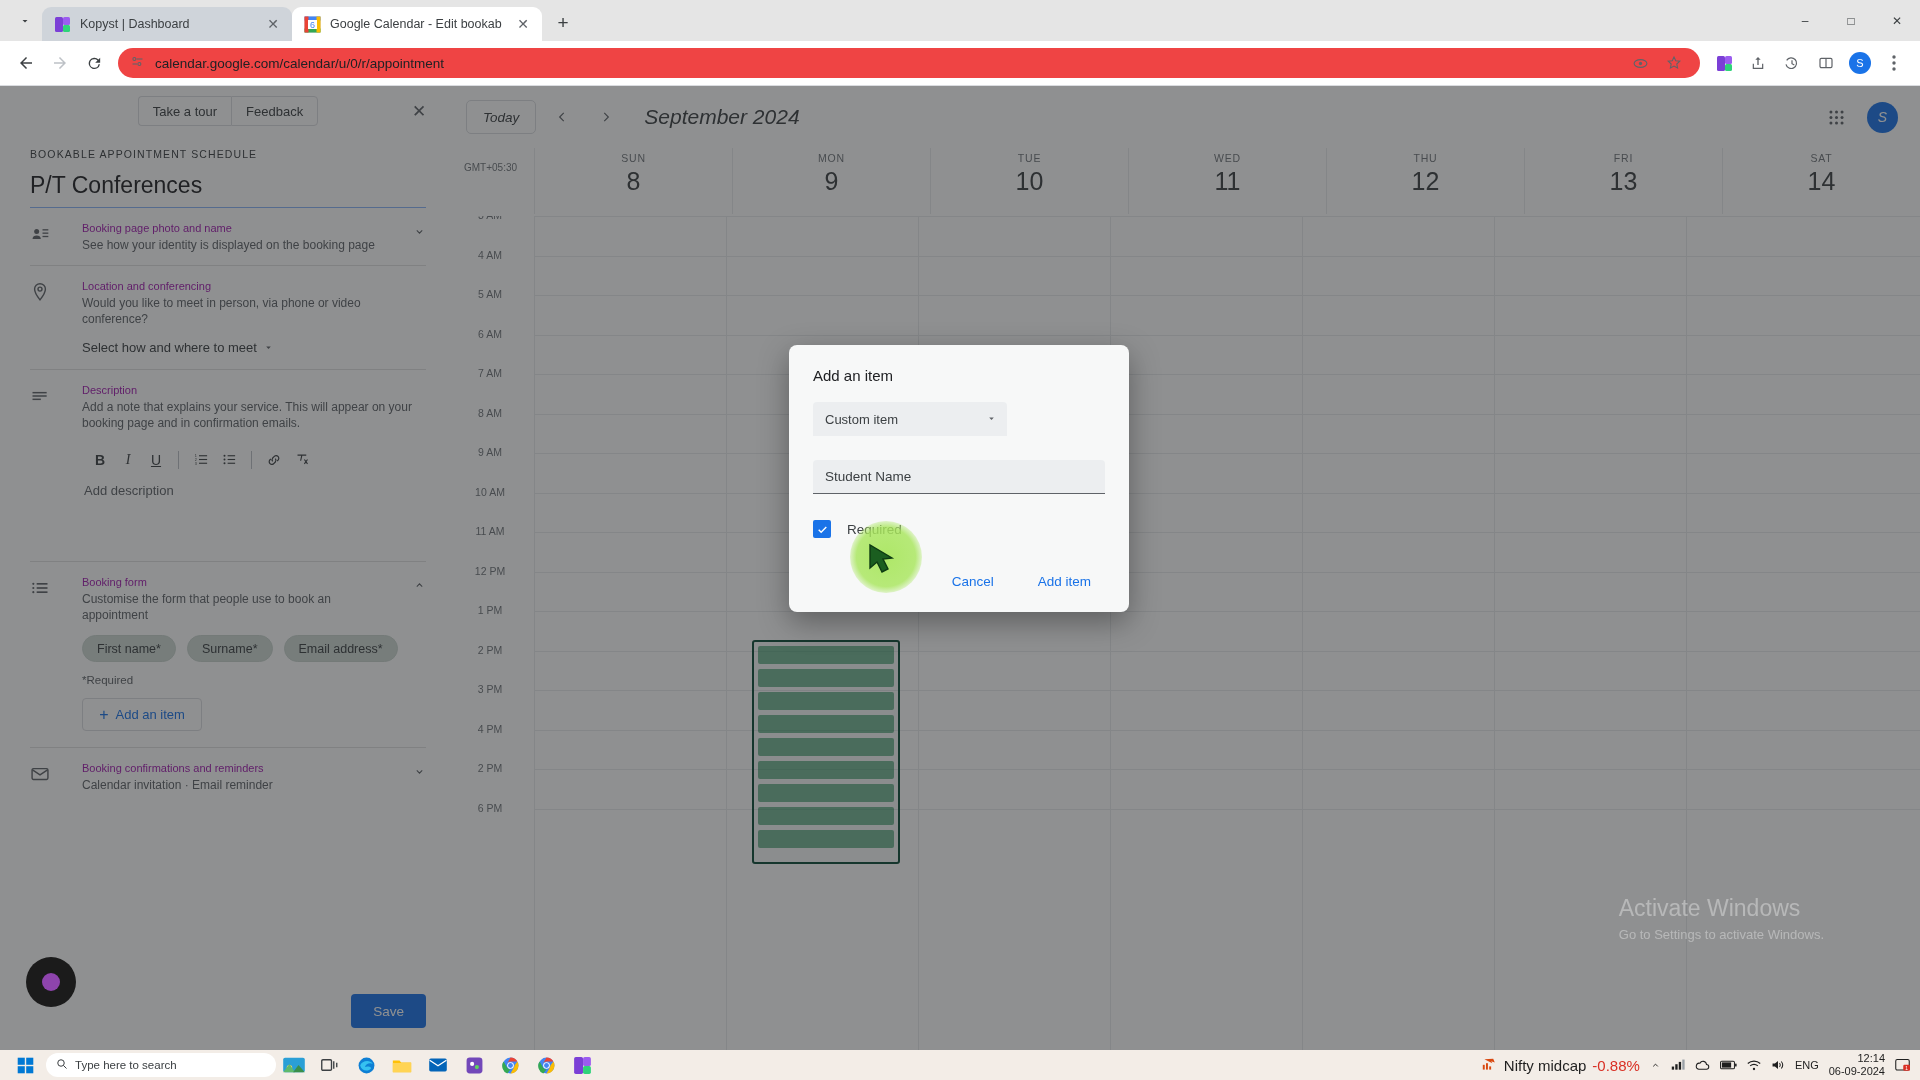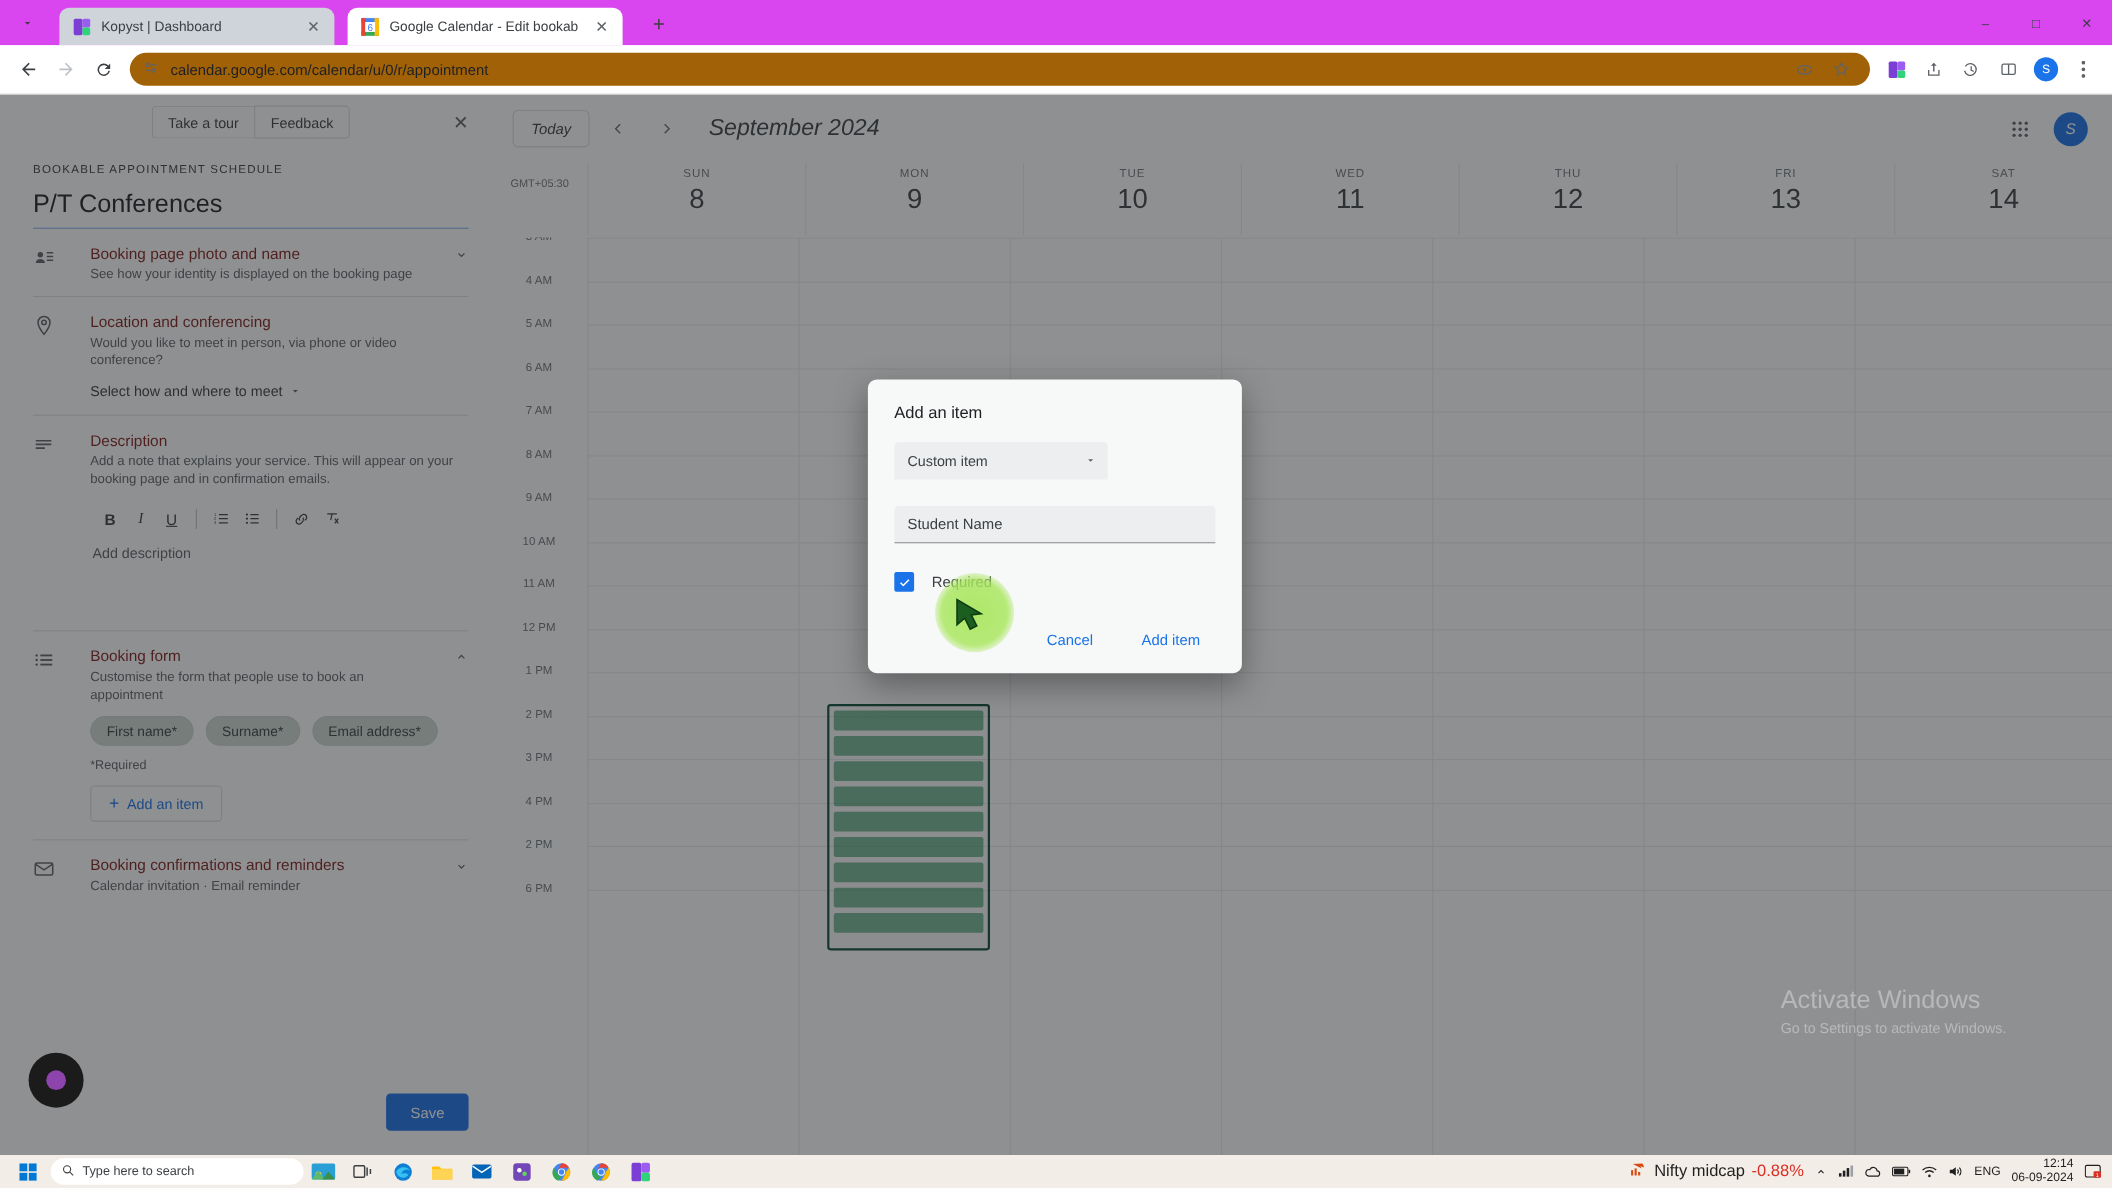--- a/index.html
+++ b/index.html
@@ -6,22 +6,22 @@
   html, body {
     width: 1920px; height: 1080px;
     font-family: "Liberation Sans", sans-serif;
     overflow: hidden;
     background: #ffffff;
   }
   .screen { position: relative; width: 1920px; height: 1080px; }
 
   
   .chrome-tabstrip {
-    height: 41px; background: #d946ef;
-    display: flex; align-items: flex-end; padding-left: 8px; gap: 12px;
+    height: 41px; background: #e5e5e5;
+    display: flex; align-items: flex-end; padding-left: 8px; gap: 0;
     position: relative;
   }
   .tab-caret {
     width: 34px; height: 34px; margin-bottom: 3px;
     display: flex; align-items: center; justify-content: center;
     border-radius: 50%; color: #3c4043;
   }
   .tab {
     height: 34px; width: 250px; border-radius: 9px 9px 0 0;
     display: flex; align-items: center; gap: 9px;
@@ -57,21 +57,21 @@
     height: 45px; background: #ffffff; display: flex;
     align-items: center; gap: 2px; padding: 0 10px;
     border-bottom: 1px solid #dadce0;
   }
   .tb-icon {
     width: 32px; height: 32px; border-radius: 50%;
     display: flex; align-items: center; justify-content: center;
     color: #5f6368; font-size: 16px; flex: 0 0 32px;
   }
   .omnibox {
-    flex: 1 1 auto; height: 30px; background: #a16207;
+    flex: 1 1 auto; height: 30px; background: #ef4444;
     border-radius: 16px; display: flex; align-items: center;
     padding: 0 10px 0 12px; margin: 0 6px; gap: 10px;
     font-size: 13.5px; color: #202124;
   }
   .omni-url { flex: 1 1 auto; white-space: nowrap; overflow: hidden; }
   .omni-right { display: flex; align-items: center; gap: 2px; }
 
   
   .page {
     position: absolute; left: 0; top: 86px;
@@ -165,21 +165,21 @@
   }
   .row {
     display: flex; gap: 0; padding: 14px 0 12px 0;
     border-bottom: 1px solid #e0e0e0; position: relative;
   }
   .row-icon {
     width: 52px; flex: 0 0 52px; color: #5f6368;
     display: flex; justify-content: flex-start; padding-top: 2px;
   }
   .row-main { flex: 1 1 auto; min-width: 0; }
-  .row-title { font-size: 14px; color: #7f1d1d; }
+  .row-title { font-size: 11px; color: #a21caf; }
   .row-sub { font-size: 12px; color: #5f6368; margin-top: 3px; line-height: 1.35; }
   .row-chevron { width: 26px; flex: 0 0 26px; color: #5f6368; font-size: 12px; padding-top: 3px; text-align: right; }
   .meet-select {
     font-size: 13px; color: #3c4043; margin: 12px 0 2px 0;
     display: flex; align-items: center; gap: 6px;
   }
   .rte-toolbar {
     display: flex; align-items: center; gap: 0;
     padding: 6px 4px; margin-top: 10px;
   }

